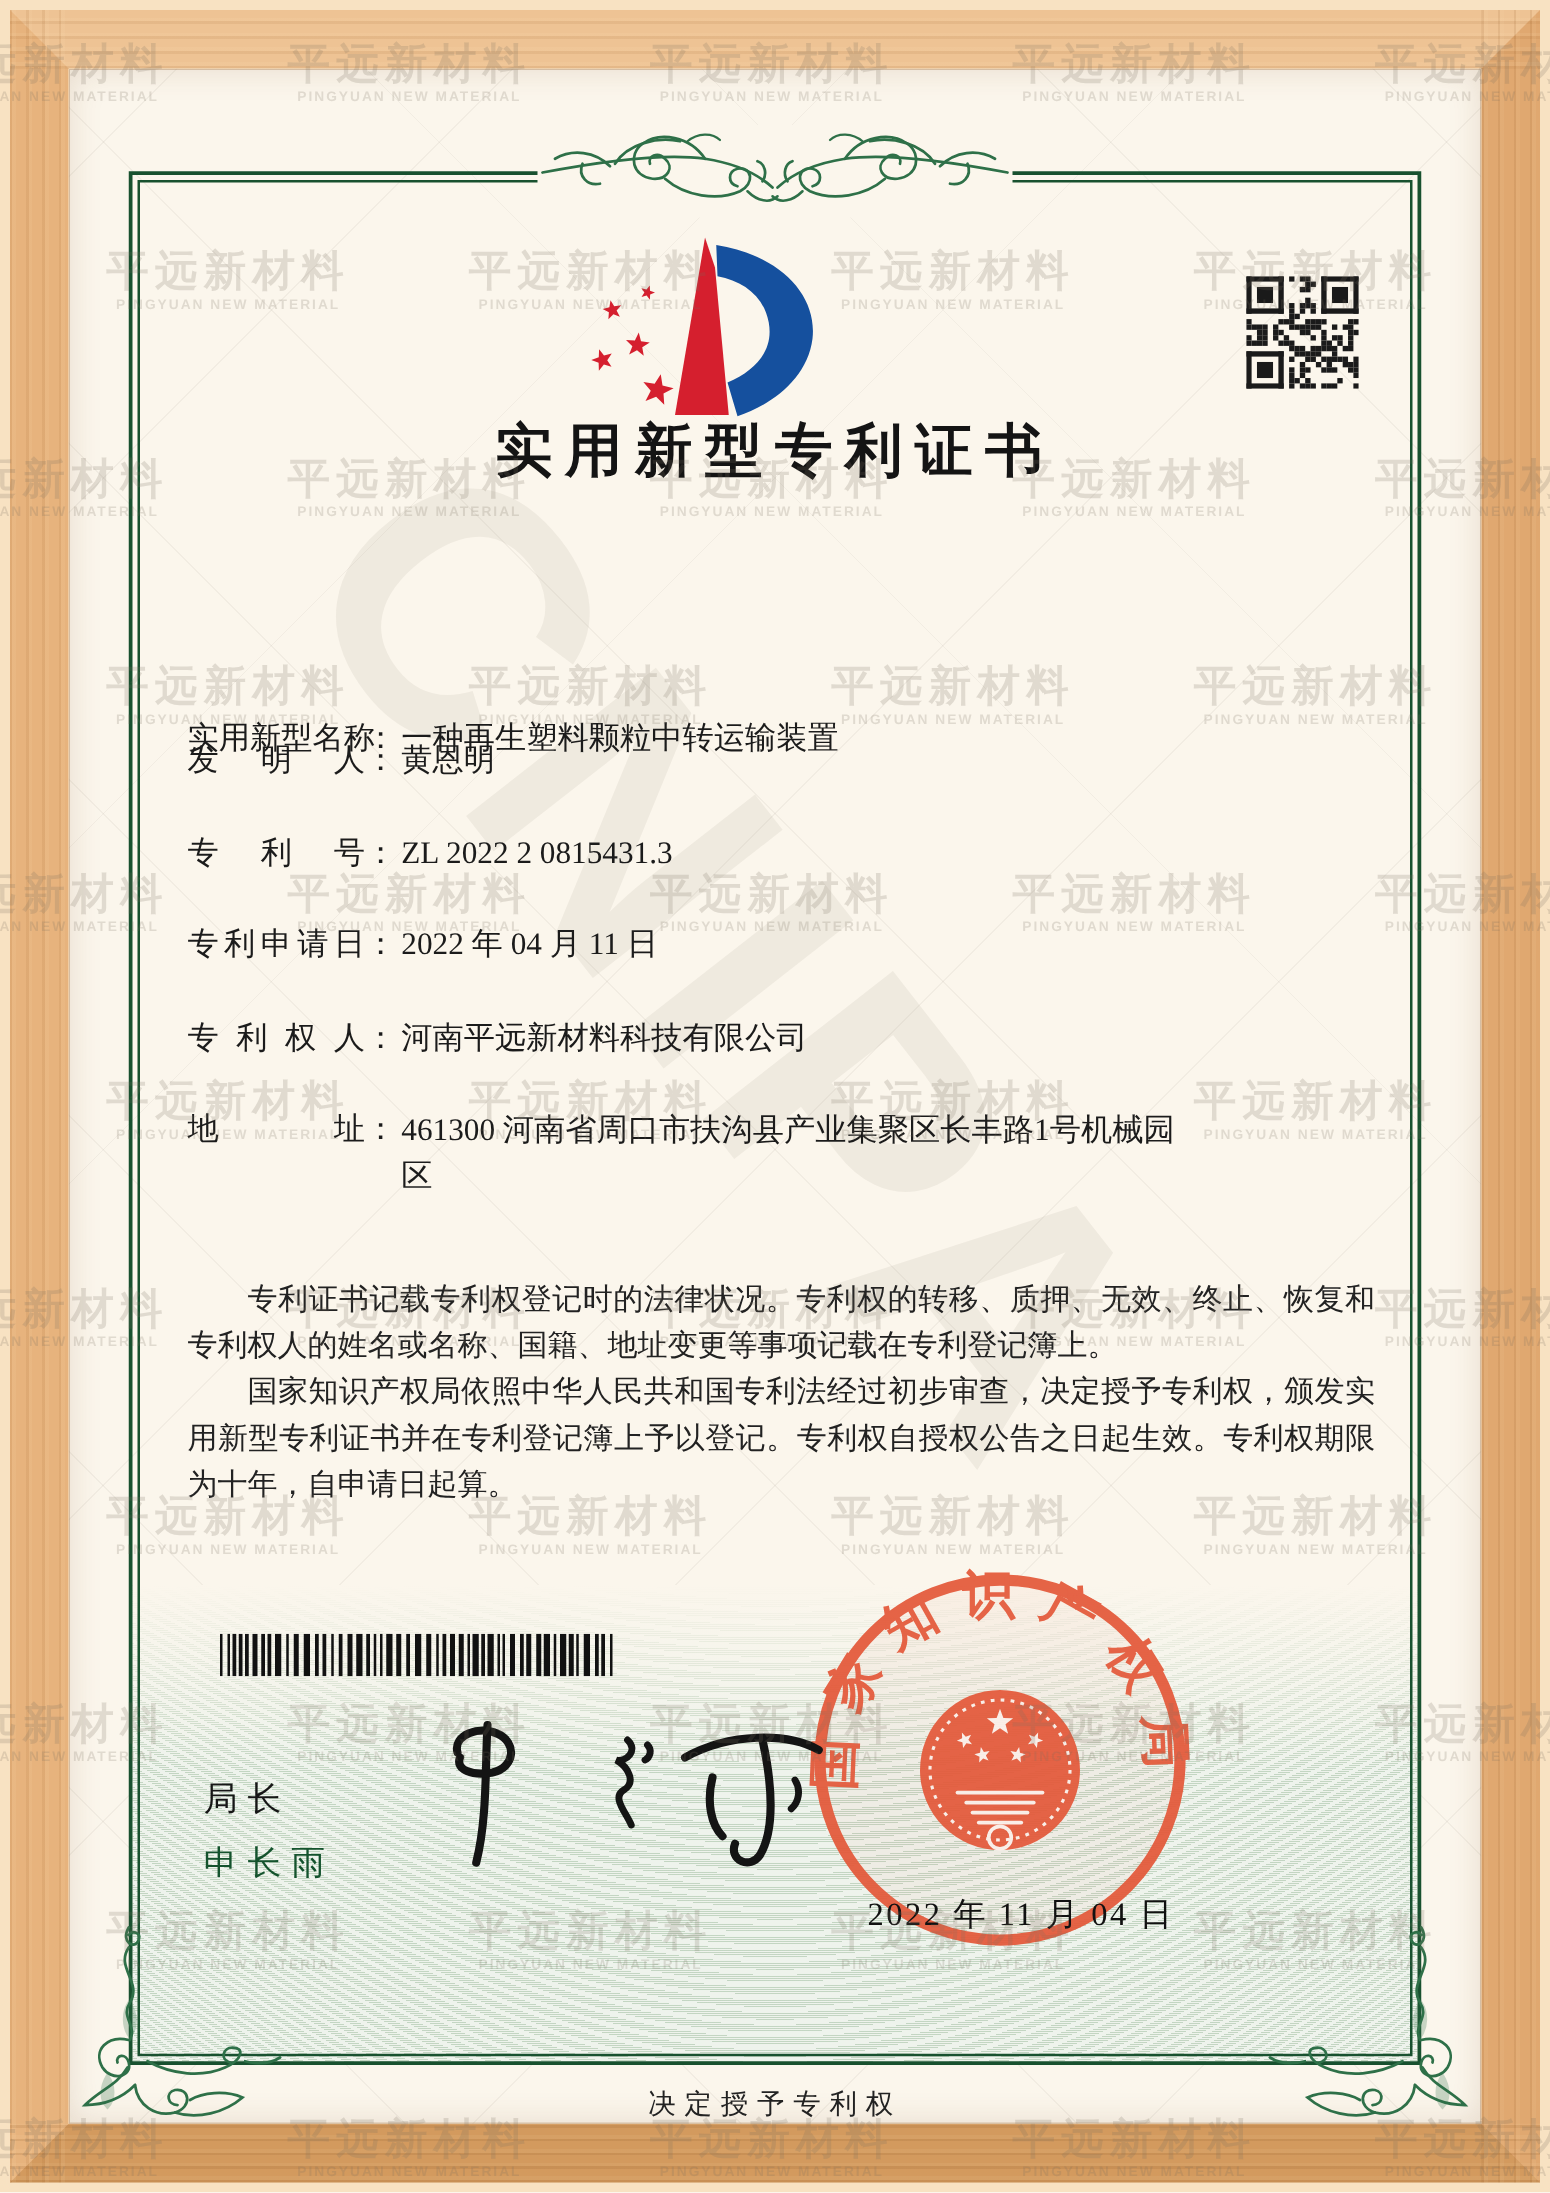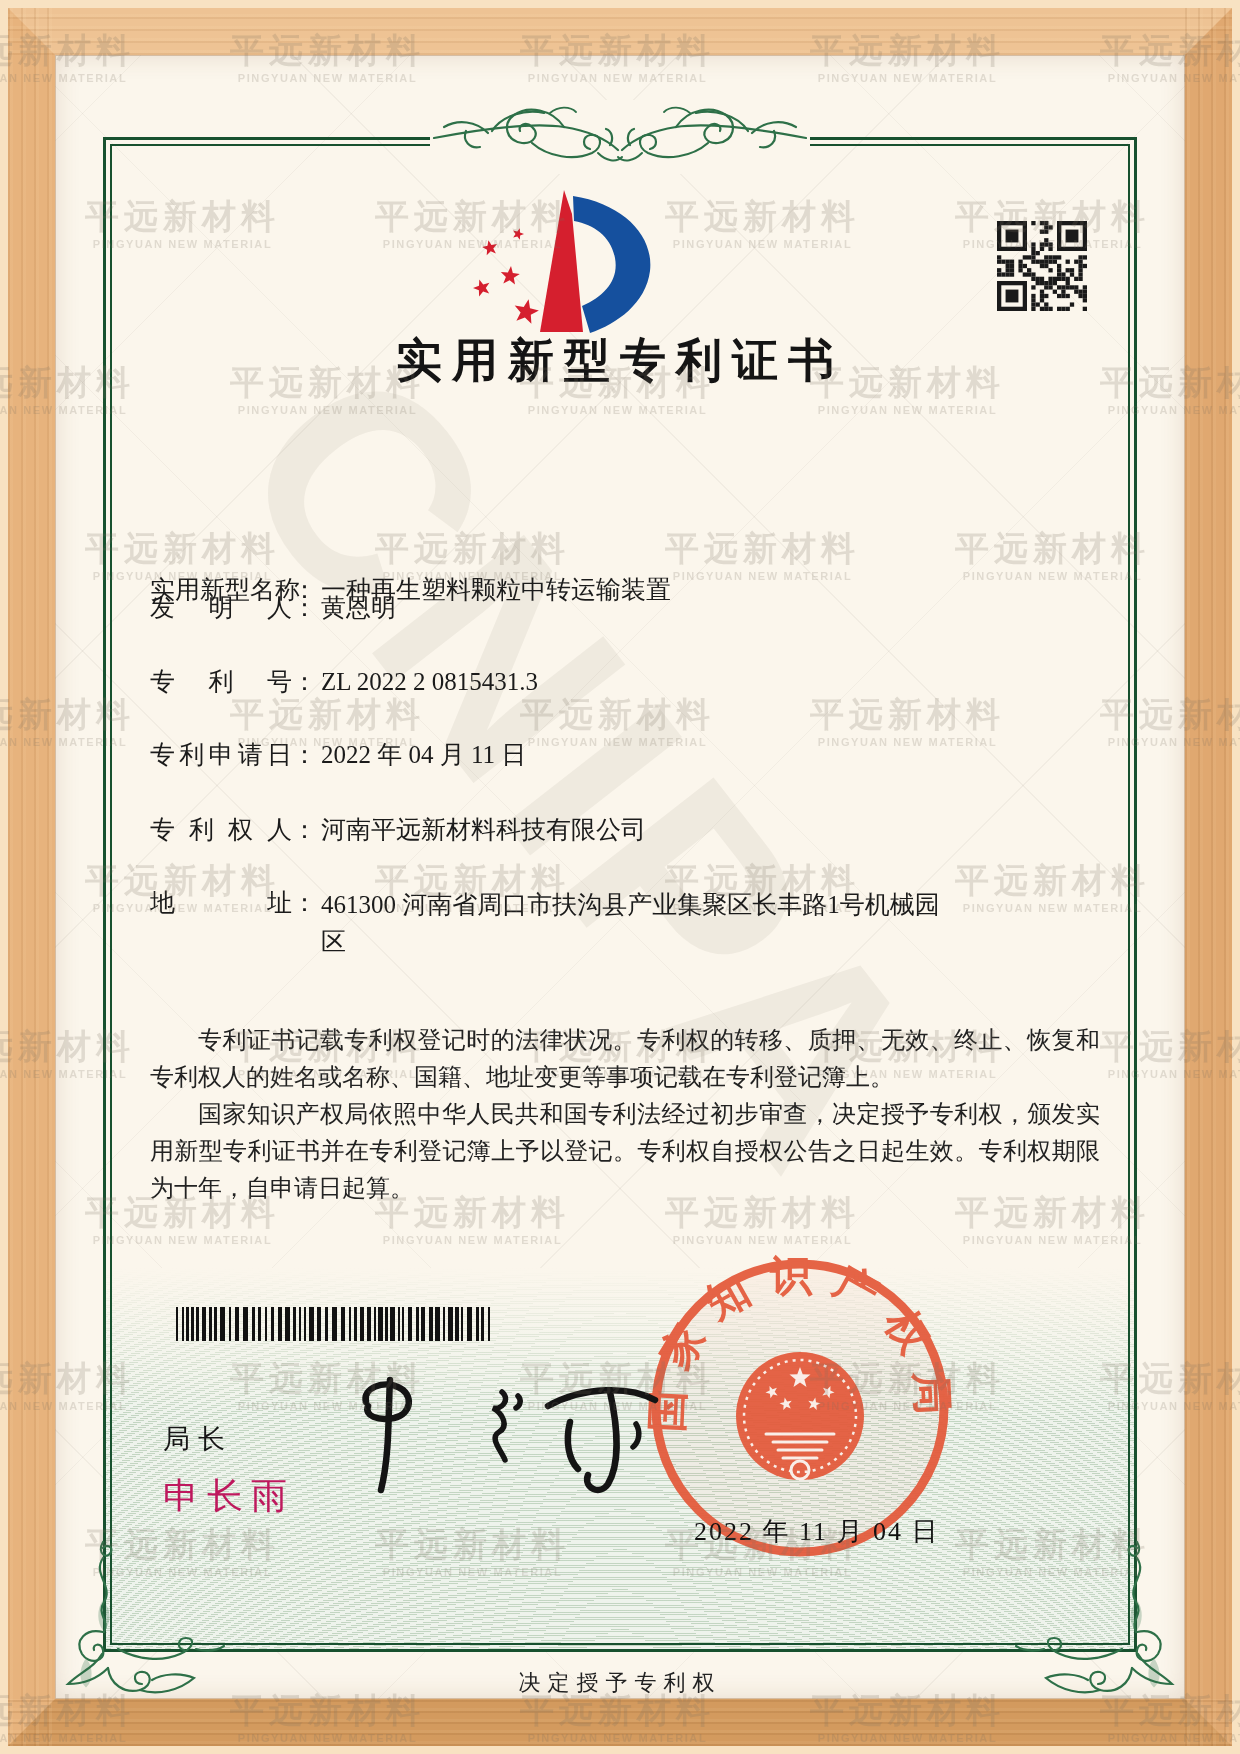--- a/index.html
+++ b/index.html
@@ -49,21 +49,21 @@
   .flabel-g{width:152px;}
   .fvalue{margin-left:4px;}
   .fvalue-wrap{display:inline-block;width:632px;white-space:normal;line-height:37px;
                vertical-align:top;margin-left:4px;}
   .grant2{position:absolute;left:500px;top:0;}
   .body-text{left:150px;top:1022px;width:950px;font-size:24px;line-height:37px;
              text-align:justify;color:#222;}
   .body-text p{margin:0;text-indent:2em;}
   .barcode{left:176px;top:1307px;}
   .director-t{left:163px;top:1421px;font-size:27px;letter-spacing:8px;color:#161616;}
-  .director-n{left:163px;top:1472px;font-size:36px;letter-spacing:8px;color:#be185d;}
+  .director-n{left:163px;top:1472px;font-size:27px;letter-spacing:8px;color:#14532d;}
   .sig{left:352px;top:1366px;z-index:4;}
   .seal{left:646px;top:1254px;z-index:3;opacity:.93;}
   .seal-date{left:694px;top:1514px;font-size:26px;letter-spacing:2px;color:#111;z-index:5;}
   .pageinfo{left:0;top:1598px;width:100%;text-align:center;font-size:22px;letter-spacing:3px;z-index:3;}
   .footnote{left:0;top:1668px;width:100%;text-align:center;font-size:22px;letter-spacing:7px;color:#222;}
   
   .wm-layer{position:absolute;inset:0;z-index:6;pointer-events:none;overflow:hidden;}
   .wm{position:absolute;text-align:center;color:rgba(122,110,97,.20);white-space:nowrap;}
   .wm-cn{font-size:34px;font-weight:700;letter-spacing:5px;
          font-family:"Liberation Sans","DejaVu Sans",sans-serif;}

